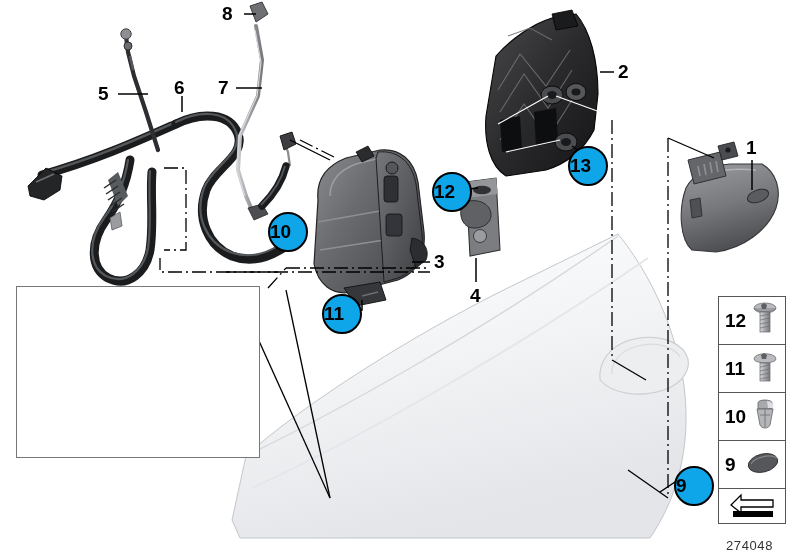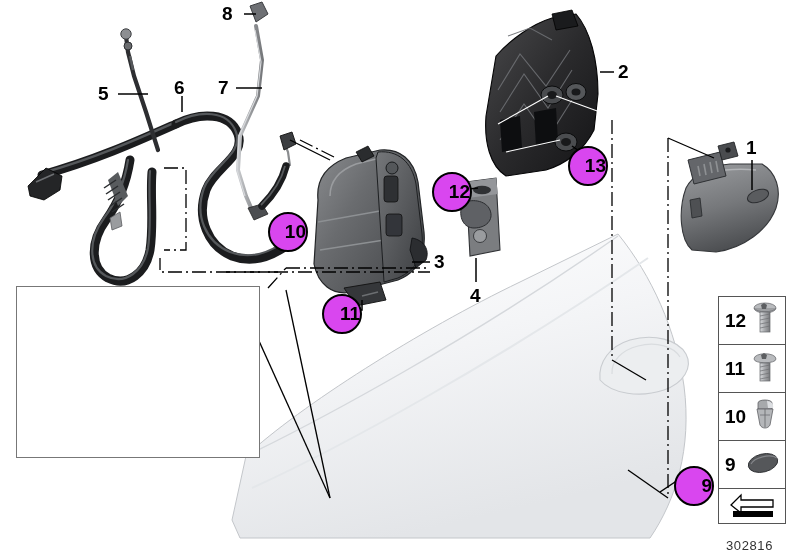--- a/index.html
+++ b/index.html
@@ -1,21 +1,21 @@
 <!DOCTYPE html>
 <html><head>
 <meta charset="utf-8">
 <style>
   html,body{margin:0;padding:0;background:#fff;}
   body{font-family:"Liberation Sans",sans-serif;}
   #sheet{position:relative;width:800px;height:560px;background:#ffffff;overflow:hidden;}
   .num{position:absolute;font-weight:bold;font-size:19px;color:#000;line-height:1;
        font-family:"Liberation Sans",sans-serif;white-space:nowrap;}
   .circ{position:absolute;width:36px;height:36px;border:2.2px solid #000;border-radius:50%;
-        background:#d946ef;display:flex;align-items:center;justify-content:flex-end;
+        background:#0ea5e9;display:flex;align-items:center;justify-content:flex-start;
         font-weight:bold;font-size:19px;font-family:"Liberation Sans",sans-serif;color:#000;}
   svg.ov{position:absolute;left:0;top:0;width:800px;height:560px;pointer-events:none;}
   #legend{position:absolute;border:1.3px solid #555;background:#fff;box-sizing:border-box;}
   .lgcell{position:relative;box-sizing:border-box;border-bottom:1.3px solid #555;width:100%;}
   .lgnum{position:absolute;left:6px;top:50%;transform:translateY(-50%);
          font-weight:bold;font-size:19px;font-family:"Liberation Sans",sans-serif;color:#000;}
   .lgart{position:absolute;right:5px;top:50%;transform:translateY(-50%);}
   #drawno{position:absolute;font-size:13px;color:#333;letter-spacing:.6px;
           font-family:"Liberation Sans",sans-serif;}
   #inset{position:absolute;border:1.1px solid #777;box-sizing:border-box;background:#fff;}
@@ -378,15 +378,15 @@
     <div class="lgcell" style="height:36px;border-bottom:none;">
       <span class="lgart" style="right:8px;">
         <svg width="50" height="28" viewBox="0 0 50 28">
           <path d="M4,14 L14,4 L14,9 L46,9 L46,16 L14,16 L14,22 Z" fill="#ffffff" stroke="#000" stroke-width="1.3"></path>
           <path d="M6,20 L46,20 L46,26 L6,26 Z" fill="#000"></path>
         </svg>
       </span>
     </div>
   </div>
 
-  <div id="drawno" style="left:726px;top:538px;">302816</div>
+  <div id="drawno" style="left:726px;top:538px;">274048</div>
 
 </div>
 
 </body></html>

